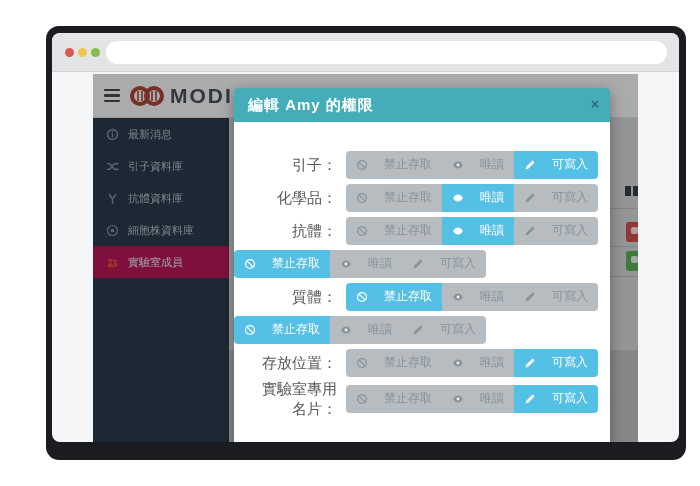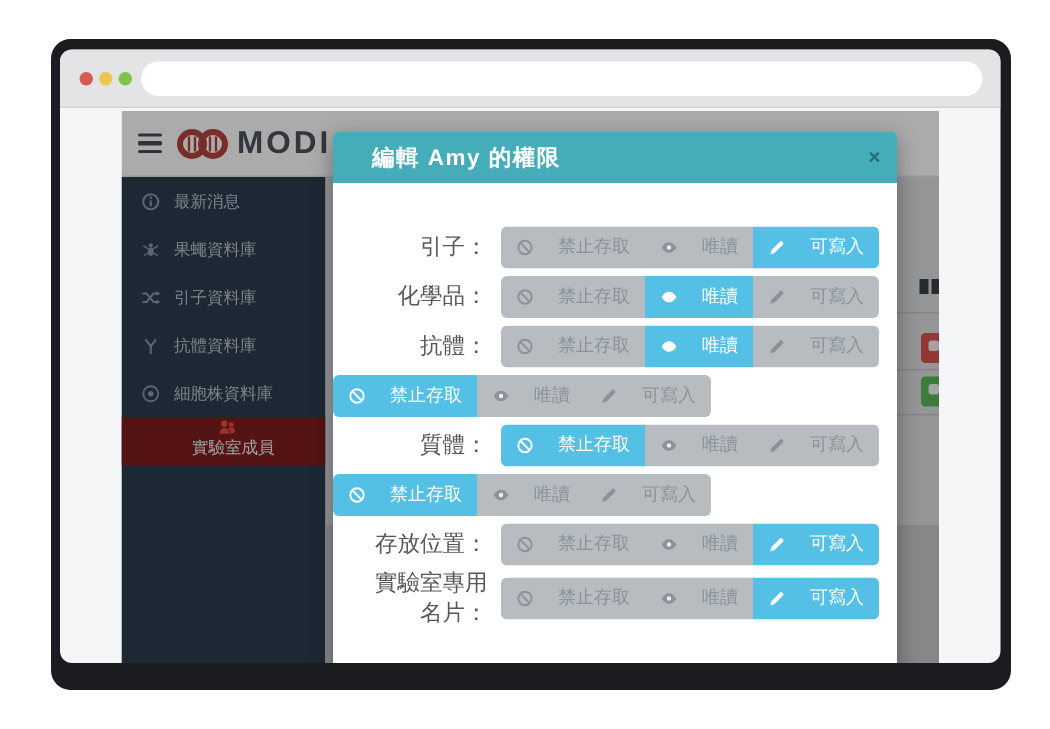--- a/index.html
+++ b/index.html
@@ -1,20 +1,20 @@
 <!DOCTYPE html>
 <html style="--modal-header: #44adb9; --active-option: #55c0e5; --sidebar-bg: #2c3c4f; --sidebar-active-icon: #e74c3c; --danger: #d9534f; --success: #5cb85c;"><head>
 <meta charset="utf-8">
 <style>
   * { margin:0; padding:0; box-sizing:border-box; }
   html,body { width:700px; height:486px; background:#ffffff; overflow:hidden;
     font-family:"Liberation Sans","DejaVu Sans",sans-serif; }
 
   
-  .mockup { position:absolute; left:34px; top:26px; width:640px; height:434px;
+  .mockup { position:absolute; left:46px; top:26px; width:640px; height:434px;
     background:#1b1c1f; border-radius:13px; }
   .viewport { position:absolute; left:6px; top:7px; width:627px; height:409px;
     background:#f5f6f7; border-radius:8px; overflow:hidden; }
   .chrome { position:absolute; left:0; top:0; width:627px; height:39px;
     background:#e3e4e5; border-bottom:1px solid #d2d3d4; }
   .dot { position:absolute; top:15px; width:9px; height:9px; border-radius:50%; }
   .dot.red { left:13px; background:#d75a52; }
   .dot.yellow { left:26px; background:#edc64e; }
   .dot.green { left:39px; background:#84c14b; }
   .url-pill { position:absolute; left:54px; top:8px; width:561px; height:23px;
@@ -29,21 +29,21 @@
   .hamburger i { display:block; height:2.4px; background:#474c52; margin-bottom:3px; border-radius:1px; }
   .logo { position:absolute; left:36px; top:8px; height:28px; display:flex; align-items:center; gap:5px; }
   .logo svg { width:36px; height:24px; }
   .logo-text { font-size:21px; font-weight:bold; color:#4b515b; letter-spacing:2px; }
 
   .sidebar { position:absolute; left:0; top:44px; width:136px; height:324px; background:var(--sidebar-bg); }
   .side-item { display:flex; align-items:center; height:32px; padding-left:13px;
     color:#b9c2cb; font-size:11px; cursor:pointer; }
   .side-item .icn { width:13px; height:13px; margin-right:9px; flex:none; color:#8b97a4; }
   .side-item .icn svg { width:13px; height:13px; display:block; }
-  .side-item.active { background:#7f1d1d; color:#eef2f6;flex-direction:column; }
+  .side-item.active { background:#be185d; color:#eef2f6; }
   .side-item.active .icn { color:var(--sidebar-active-icon); }
   .side-plus { margin-left:auto; margin-right:12px; color:#7e8a97; font-size:11px; }
 
   .content { position:absolute; left:136px; top:44px; width:409px; height:324px; background:#dcdfe1; }
   .c-line { position:absolute; left:150px; right:0; height:1px; background:#c2c5c8; }
   .c-glyph { position:absolute; left:396px; top:68px; width:14px; height:10px; display:flex; gap:2px; }
   .c-glyph i { flex:1; background:#3c4045; }
   .mini-btn { position:absolute; left:397px; width:18px; height:20px; border-radius:3px; cursor:pointer; }
   .mini-btn.red { top:104px; background:var(--danger); }
   .mini-btn.green { top:133px; background:var(--success); }
@@ -51,21 +51,21 @@
     border-radius:2px; background:rgba(255,255,255,.92); }
   .c-band { position:absolute; left:0; right:0; top:232px; bottom:0; background:#c7cacc; }
 
   .backdrop { position:absolute; left:0; top:0; width:545px; height:368px;
     background:rgba(0,0,0,0.33); z-index:5; }
 
   
   .modal { position:absolute; left:182px; top:55px; width:376px; z-index:10;
     box-shadow:0 4px 14px rgba(0,0,0,0.35); border-radius:4px 4px 0 0; }
   .modal-header { position:relative; height:34px; background:var(--modal-header);
-    border-radius:4px 4px 0 0; display:flex; align-items:center; padding:0 26px; }
+    border-radius:4px 4px 0 0; display:flex; align-items:center; padding:0 14px; }
   .modal-title { color:#ffffff; font-size:15px; font-weight:bold; letter-spacing:1px; }
   .modal-close { position:absolute; right:11px; top:8px; color:rgba(0,0,0,0.38);
     font-size:14px; font-weight:bold; line-height:16px; cursor:pointer; }
   .modal-body { background:#ffffff; padding:26px 0 24px; min-height:354px; }
   .perm-row { display:flex; align-items:center; min-height:33px; }
   .perm-label { width:82px; margin-left:21px; margin-right:9px; text-align:right;
     font-size:15px; color:#575757; line-height:1.3; }
   .btn-group { display:flex; height:28px; border-radius:4px; overflow:hidden; flex:none; }
   .perm-btn { display:flex; align-items:center; gap:16px; padding:0 10px;
     background:#b6bcc0; color:#8b9399; font-size:12px; cursor:pointer; white-space:nowrap; }
@@ -112,30 +112,20 @@
                 <circle cx="7" cy="7" r="5.4" fill="none" stroke="currentColor" stroke-width="1.5"></circle>
                 <rect x="6.2" y="6" width="1.6" height="4.2" fill="currentColor"></rect>
                 <rect x="6.2" y="3.3" width="1.6" height="1.6" fill="currentColor"></rect>
               </svg>
             </span>
             <span>最新消息</span>
           </div>
           <div class="side-item">
             <span class="icn">
               <svg viewBox="0 0 14 14">
-                <ellipse cx="7" cy="8.4" rx="2.1" ry="3.1" fill="currentColor"></ellipse>
-                <circle cx="7" cy="3.8" r="1.5" fill="currentColor"></circle>
-                <path d="M5.3 6.4 1.6 4M8.7 6.4 12.4 4M5 9.4 2 11M9 9.4 12 11" stroke="currentColor" stroke-width="1.1" fill="none"></path>
-              </svg>
-            </span>
-            <span>果蠅資料庫</span>
-          </div>
-          <div class="side-item">
-            <span class="icn">
-              <svg viewBox="0 0 14 14">
                 <path d="M1 4h3l5 6h2.5M1 10h3l5-6h2.5" stroke="currentColor" stroke-width="1.4" fill="none"></path>
                 <path d="M11 2.4l3 1.6-3 1.6zM11 8.4l3 1.6-3 1.6z" fill="currentColor"></path>
               </svg>
             </span>
             <span>引子資料庫</span>
           </div>
           <div class="side-item">
             <span class="icn">
               <svg viewBox="0 0 14 14">
                 <path d="M7 13V7.3M7 7.3 3.2 2.4M7 7.3 10.8 2.4" stroke="currentColor" stroke-width="1.5" fill="none"></path>

